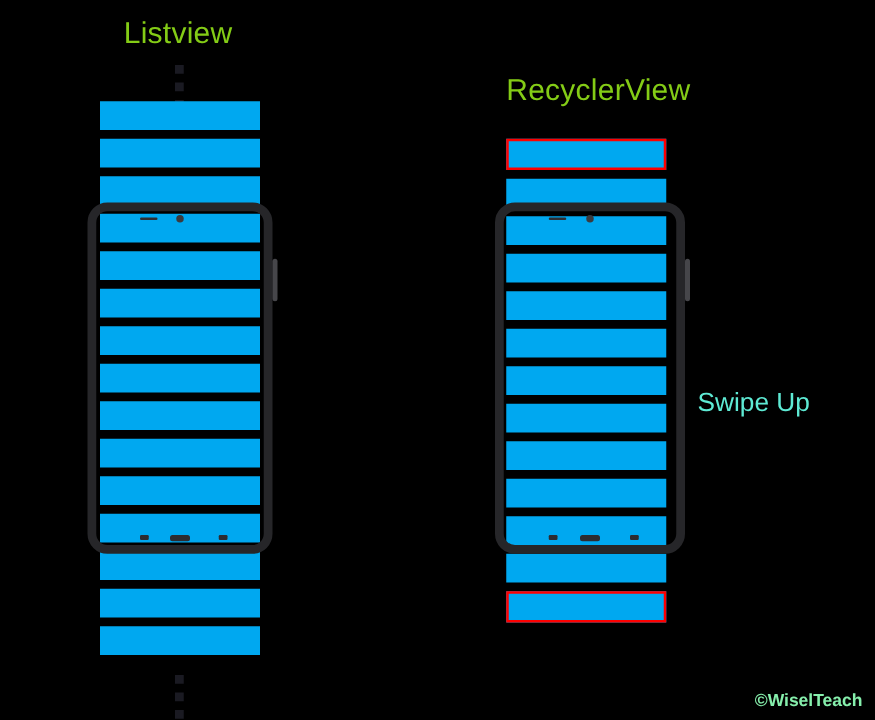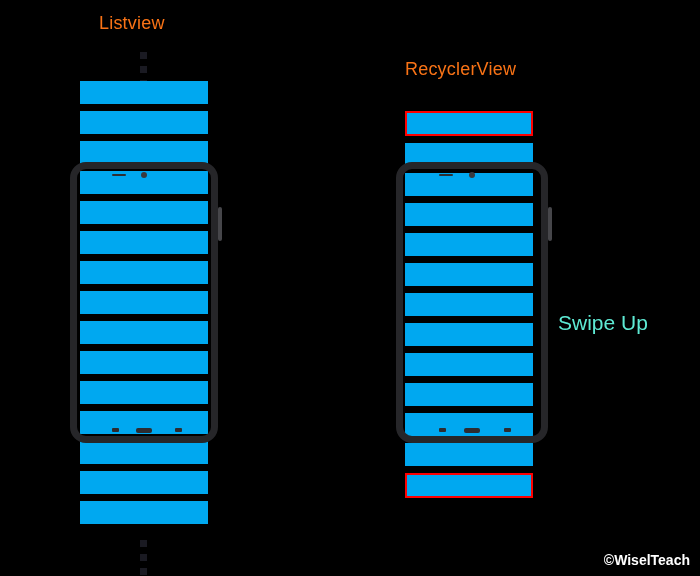--- a/index.html
+++ b/index.html
@@ -19,43 +19,43 @@
     position: absolute;
     left: 0; top: 0;
     width: 700px;
     height: 576px;
     background: #000000;
   }
 
   
   .title {
     position: absolute;
-    color: #f97316;
-    font-size: 18px;
+    color: #84cc16;
+    font-size: 24px;
     font-weight: 400;
     letter-spacing: 0.2px;
     white-space: nowrap;
     font-family: "Liberation Sans", sans-serif;
   }
   #listview-title { left: 99px; top: 13px; }
   #recyclerview-title { left: 405px; top: 59px; }
   #swipe-label {
     position: absolute;
     left: 558px;
     top: 311px;
     color: #5eead4;
     font-size: 21px;
     white-space: nowrap;
     font-family: "Liberation Sans", sans-serif;
   }
   #watermark {
     position: absolute;
     right: 10px;
     bottom: 8px;
-    color: #ffffff;
+    color: #86efac;
     font-size: 14px;
     font-weight: bold;
     white-space: nowrap;
     font-family: "Liberation Sans", sans-serif;
     text-align: right;
   }
 
   
   .ellipsis {
     position: absolute;

